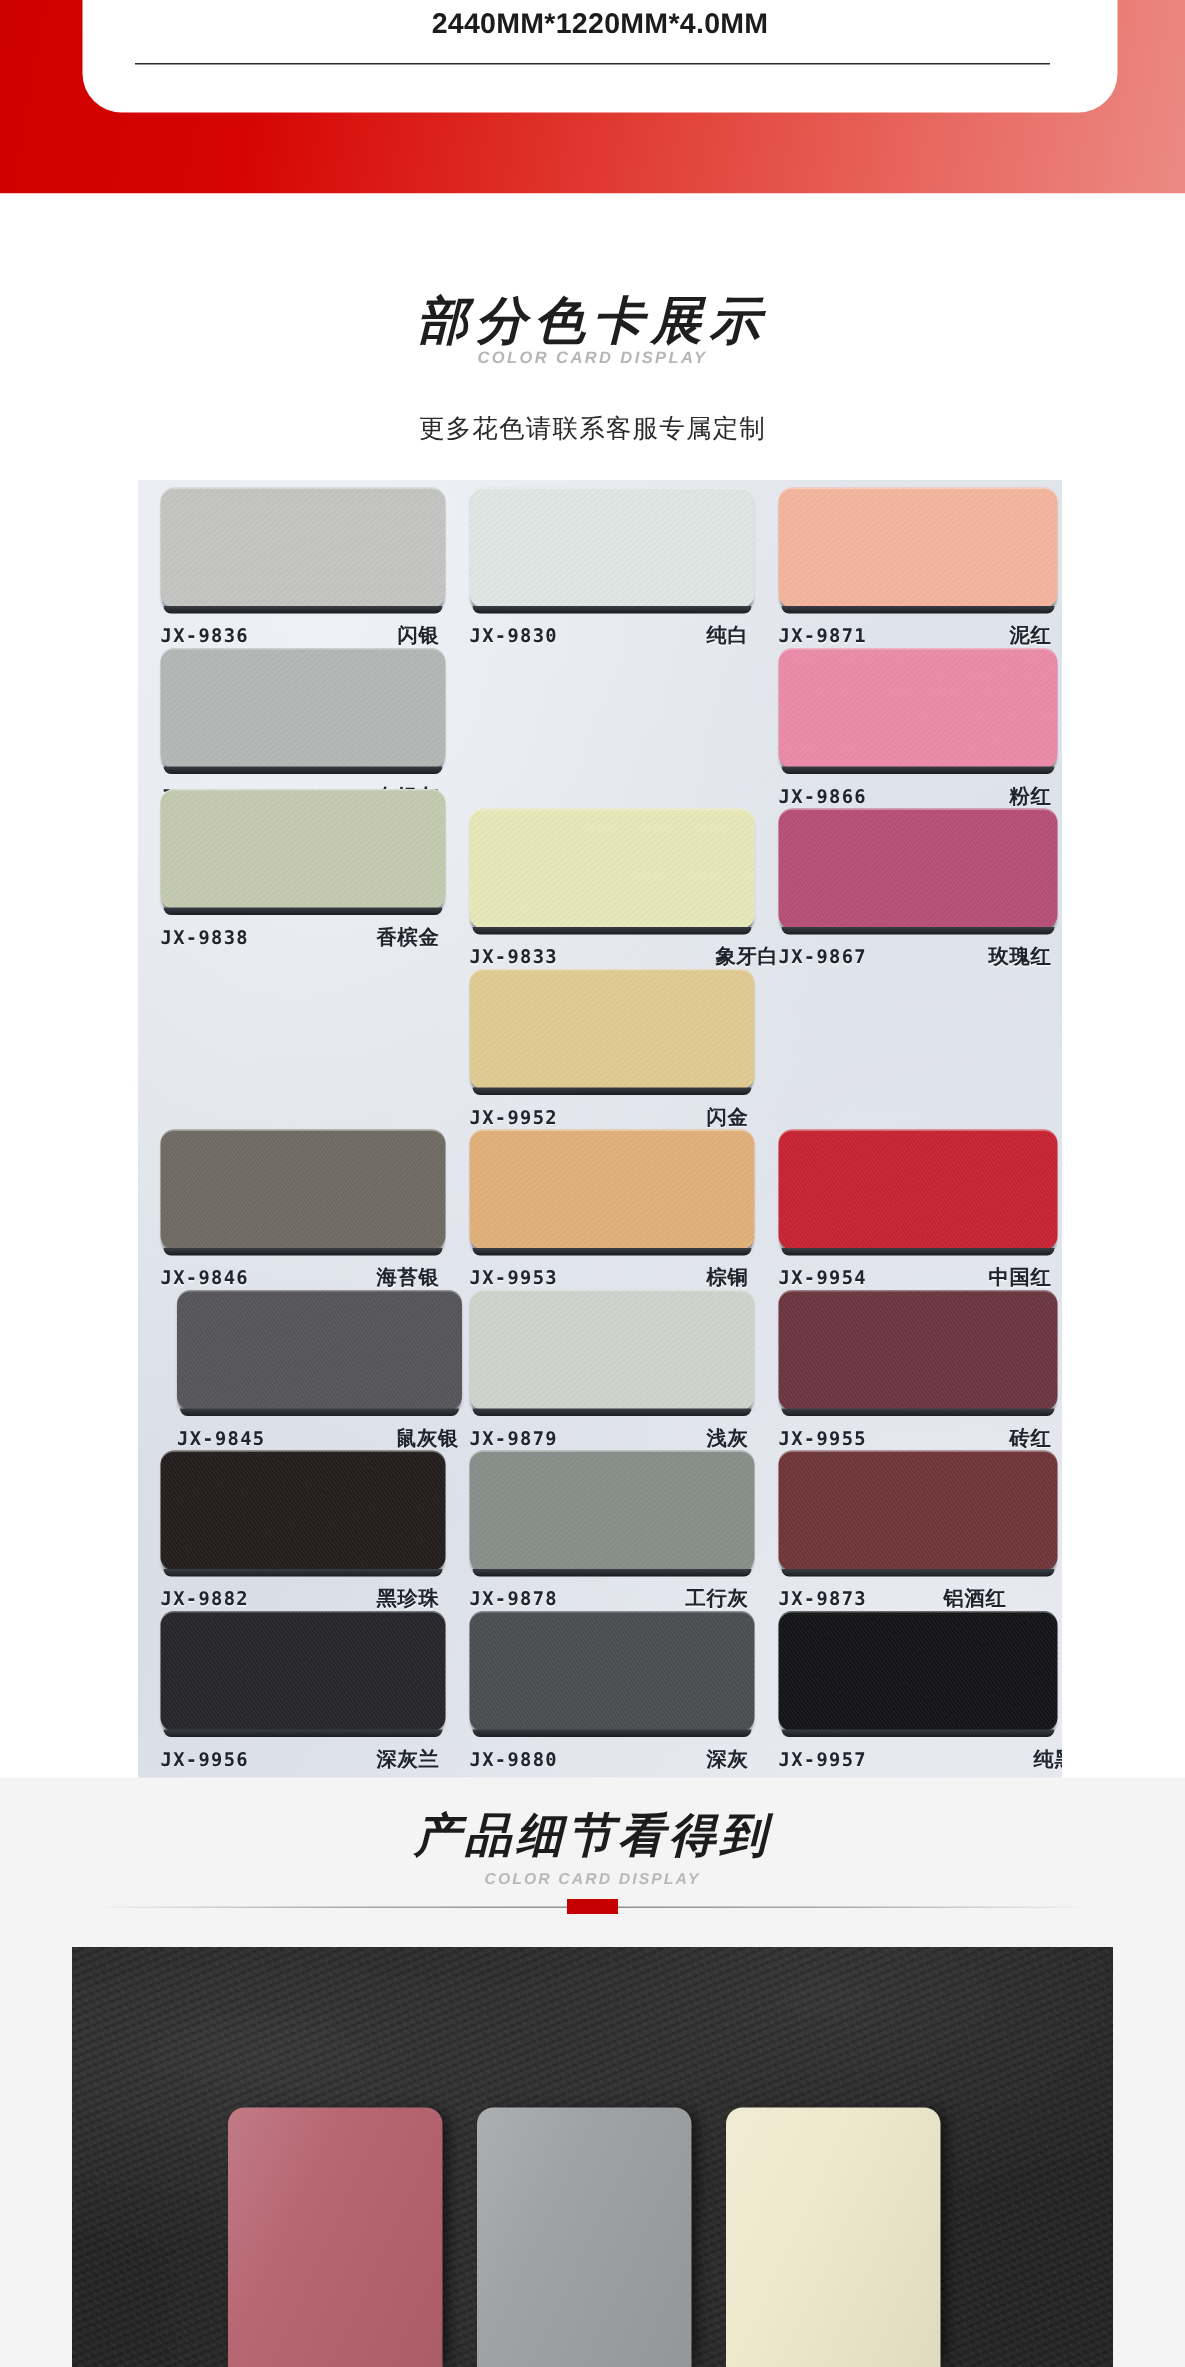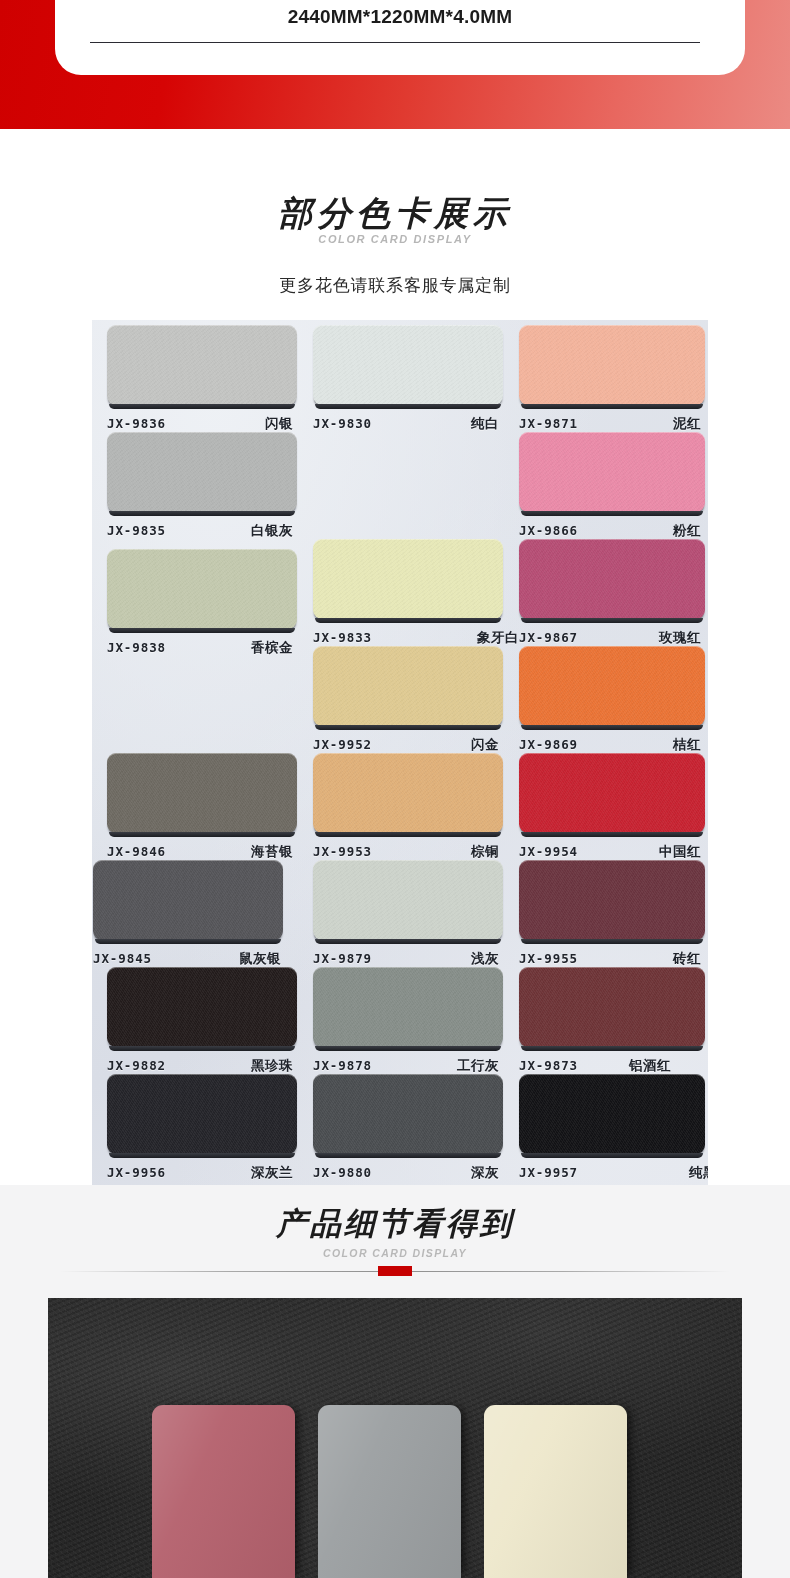--- a/index.html
+++ b/index.html
@@ -206,21 +206,21 @@
         <div class="lbl name" style="top: 90px;">白银灰</div>
       </div>
       <div class="swatch-cell" style="left: 427px; top: 112px; width: 186px; height: 104px;">
         <div class="swatch" style="width: 186px; height: 80px; background: rgb(234, 138, 168);">
           <div class="grain"></div>
           <div class="edge"></div>
         </div>
         <div class="lbl code" style="top: 91px;">JX-9866</div>
         <div class="lbl name" style="top: 90px;">粉红</div>
       </div>
-      <div class="swatch-cell" style="left: 15px; top: 229px; width: 190px; height: 104px;">
+      <div class="swatch-cell" style="left: 15px; top: 206px; width: 190px; height: 104px;">
         <div class="swatch" style="width: 190px; height: 80px; background: rgb(195, 201, 174);">
           <div class="grain"></div>
           <div class="edge"></div>
         </div>
         <div class="lbl code" style="top: 91px;">JX-9838</div>
         <div class="lbl name" style="top: 90px;">香槟金</div>
       </div>
       <div class="swatch-cell" style="left: 221px; top: 219px; width: 190px; height: 104px; padding-left: 20px;">
         <div class="swatch" style="width: 190px; height: 80px; background: rgb(231, 232, 184);">
           <div class="grain"></div>
@@ -238,28 +238,20 @@
         <div class="lbl name" style="top: 90px;">玫瑰红</div>
       </div>
       <div class="swatch-cell" style="left: 221px; top: 326px; width: 190px; height: 104px;">
         <div class="swatch" style="width: 190px; height: 80px; background: rgb(223, 202, 146);">
           <div class="grain"></div>
           <div class="edge"></div>
         </div>
         <div class="lbl code" style="top: 91px;">JX-9952</div>
         <div class="lbl name" style="top: 90px;">闪金</div>
       </div>
-      <div class="swatch-cell" style="left: 427px; top: 326px; width: 186px; height: 104px;">
-        <div class="swatch" style="width: 186px; height: 80px; background: rgb(234, 115, 53);">
-          <div class="grain"></div>
-          <div class="edge"></div>
-        </div>
-        <div class="lbl code" style="top: 91px;">JX-9869</div>
-        <div class="lbl name" style="top: 90px;">桔红</div>
-      </div>
       <div class="swatch-cell" style="left: 15px; top: 433px; width: 190px; height: 104px;">
         <div class="swatch" style="width: 190px; height: 80px; background: rgb(110, 106, 98);">
           <div class="grain"></div>
           <div class="edge"></div>
         </div>
         <div class="lbl code" style="top: 91px;">JX-9846</div>
         <div class="lbl name" style="top: 90px;">海苔银</div>
       </div>
       <div class="swatch-cell" style="left: 221px; top: 433px; width: 190px; height: 104px;">
         <div class="swatch" style="width: 190px; height: 80px; background: rgb(224, 176, 121);">
@@ -270,21 +262,21 @@
         <div class="lbl name" style="top: 90px;">棕铜</div>
       </div>
       <div class="swatch-cell" style="left: 427px; top: 433px; width: 186px; height: 104px;">
         <div class="swatch" style="width: 186px; height: 80px; background: rgb(199, 34, 49);">
           <div class="grain"></div>
           <div class="edge"></div>
         </div>
         <div class="lbl code" style="top: 91px;">JX-9954</div>
         <div class="lbl name" style="top: 90px;">中国红</div>
       </div>
-      <div class="swatch-cell" style="left: 1px; top: 540px; width: 192px; height: 104px;">
+      <div class="swatch-cell" style="left: 26px; top: 540px; width: 192px; height: 104px;">
         <div class="swatch" style="width: 190px; height: 80px; background: rgb(85, 85, 89);">
           <div class="grain"></div>
           <div class="edge"></div>
         </div>
         <div class="lbl code" style="top: 91px;">JX-9845</div>
         <div class="lbl name" style="top: 90px;">鼠灰银</div>
       </div>
       <div class="swatch-cell" style="left: 221px; top: 540px; width: 190px; height: 104px;">
         <div class="swatch" style="width: 190px; height: 80px; background: rgb(205, 211, 203);">
           <div class="grain"></div>

